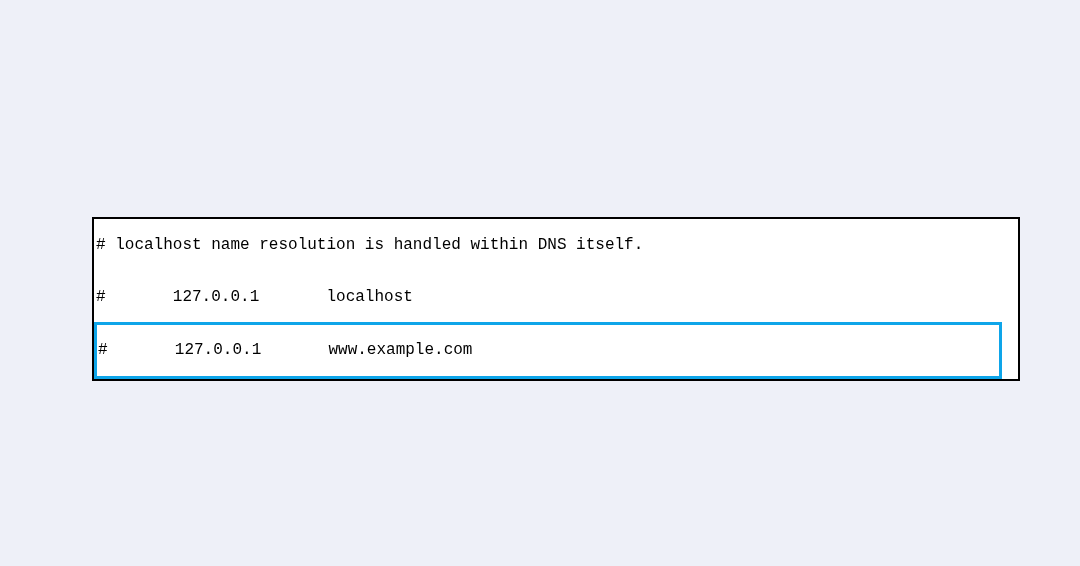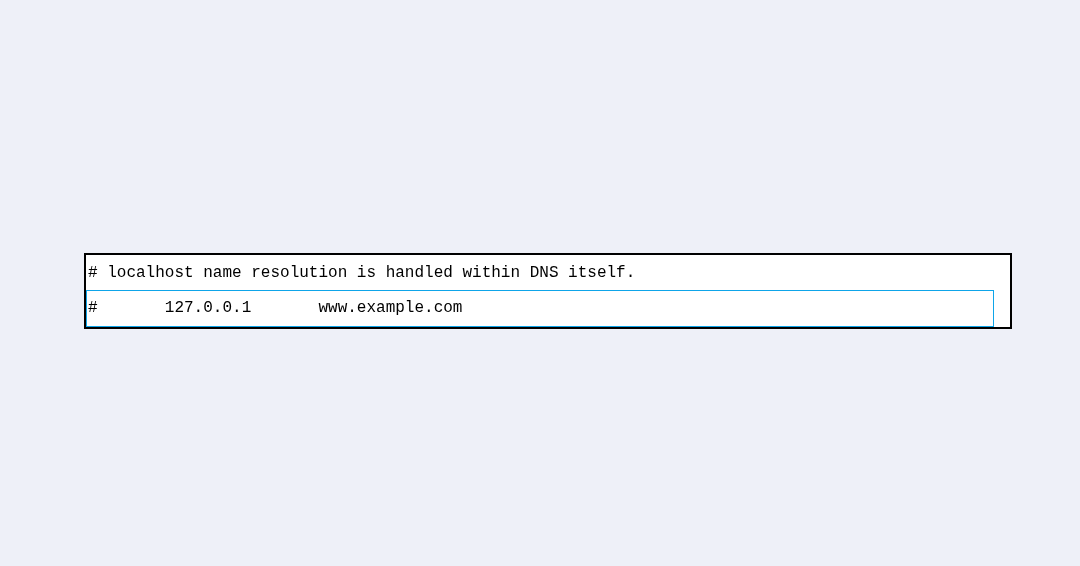--- a/index.html
+++ b/index.html
@@ -1,17 +1,17 @@
 <!DOCTYPE html>
 <html><head>
   <meta charset="utf-8">
   <style>
     * {
       margin: 0;
-      padding: 8px;
+      padding: 16px;
       box-sizing: border-box;
     }
     body {
       width: 1080px;
       height: 566px;
       background-color: #eef0f8;
       display: flex;
       align-items: center;
       justify-content: center;
       font-family: "Consolas", "Courier New", monospace;
@@ -24,28 +24,29 @@
       border: 2px solid #000000;
       position: relative;
       padding: 0;
     }
     .line {
       white-space: pre;
       line-height: 20px;
       padding-left: 2px;
     }
     .highlight-line {
-      border: 1px solid #0ea5e9;
+      border: 3px solid #0ea5e9;
       white-space: pre;
       line-height: 19px;
       padding-left: 1px;
       margin-top: -1px;
       margin-left: 0;
       margin-right: 16px;
     }
   </style>
 </head>
 <body>
 
 <div class="file-box">
   <div class="line"># localhost name resolution is handled within DNS itself.</div>
+  <div class="line">#       127.0.0.1       localhost</div>
   <div class="highlight-line">#       127.0.0.1       www.example.com</div>
 </div>
 
 </body></html>

